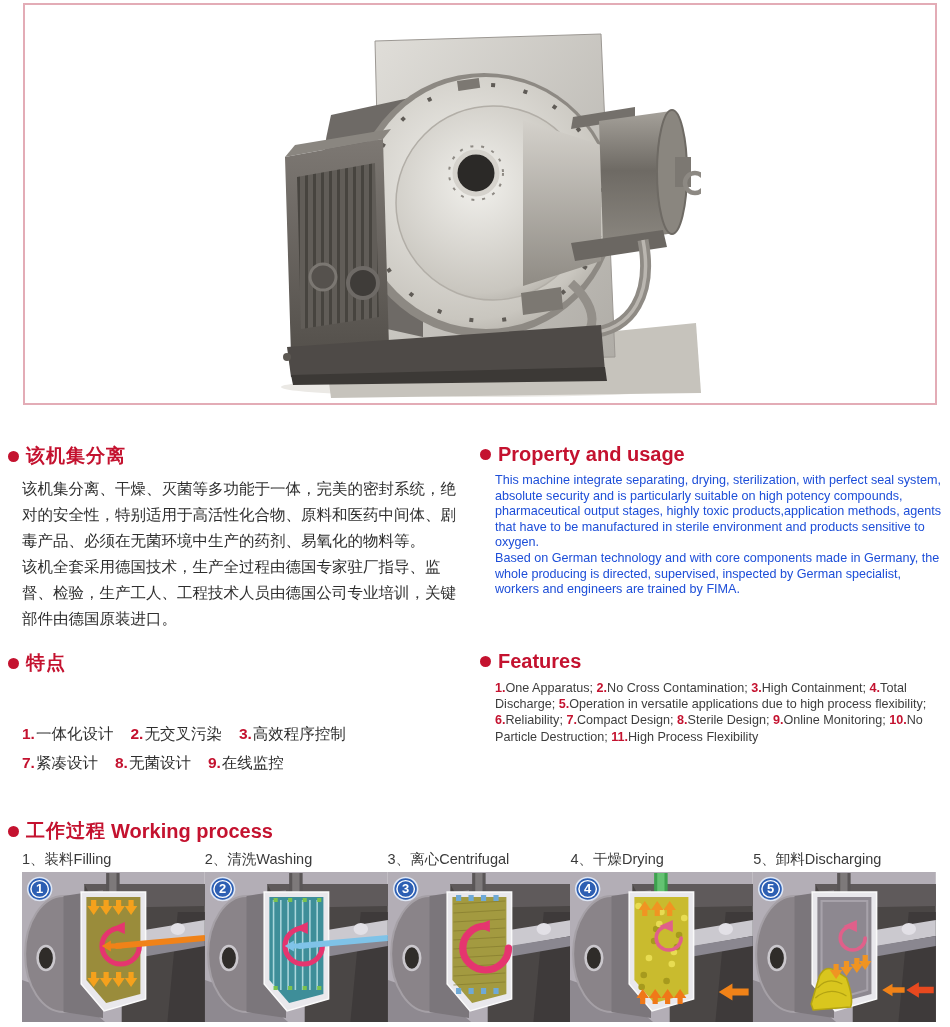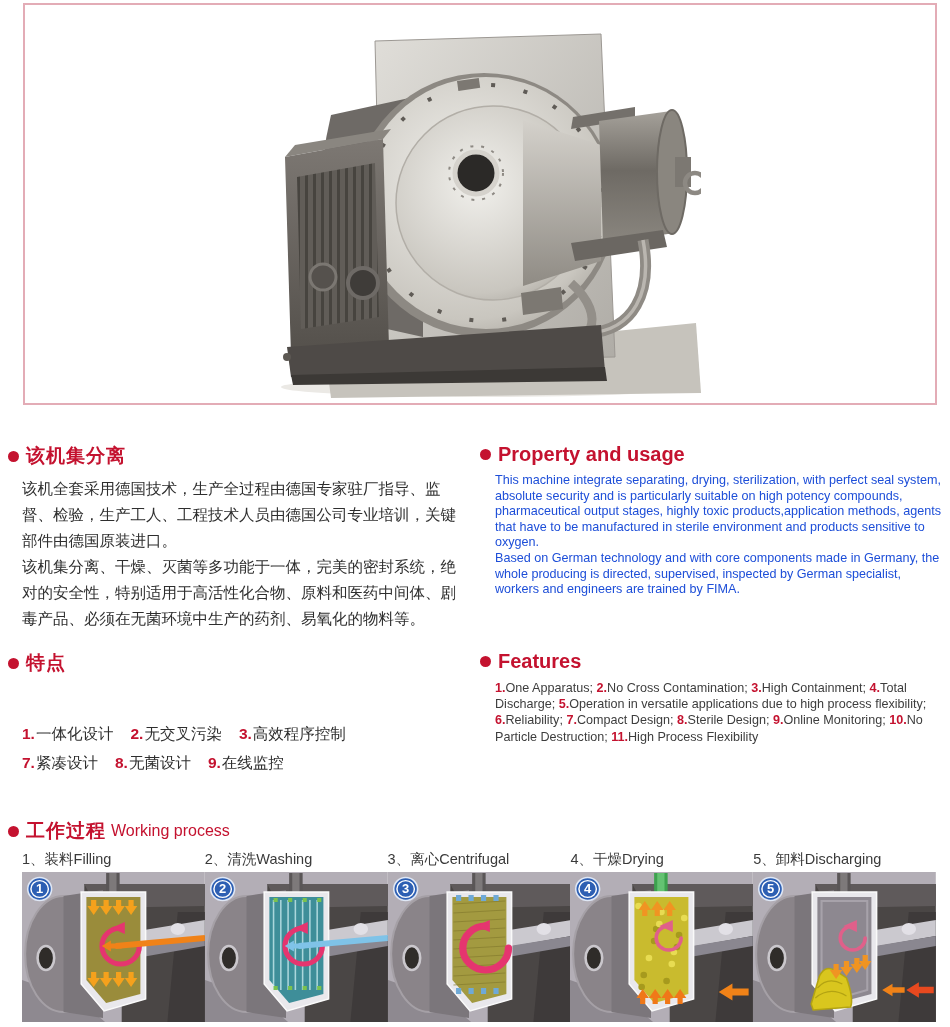--- a/index.html
+++ b/index.html
@@ -9,21 +9,21 @@
 
   
   .hero{position:absolute;left:23px;top:3px;width:910px;height:398px;border:2px solid var(--pink);background:#fff;}
   .hero svg{position:absolute;left:246px;top:20px;}
 
   
   .sec-head{display:flex;align-items:center;gap:7px;margin:0 0 7px 0;}
   .bullet{width:11px;height:11px;border-radius:50%;background:var(--accent);flex:0 0 auto;}
   .h-cn{font-size:19px;font-weight:bold;color:var(--accent);letter-spacing:1px;}
   .h-en{font-size:20px;font-weight:bold;color:var(--accent);}
-  .h-en2{font-size:16px;font-weight:normal;color:var(--accent);margin-left:4px;}
+  .h-en2{font-size:20px;font-weight:bold;color:var(--accent);margin-left:4px;}
 
   .row1{position:absolute;left:8px;top:443px;width:934px;display:flex;}
   .row2{position:absolute;left:8px;top:650px;width:934px;display:flex;}
   .col-l{width:472px;flex:0 0 auto;padding-right:18px;box-sizing:border-box;}
   .col-r{flex:1 1 auto;}
 
   .cn-body{margin-left:14px;font-size:15.5px;line-height:26px;color:#2e2e2e;}
   .cn-body p{margin:0;}
   .en-body{margin-left:15px;font-size:12.6px;line-height:15.6px;color:#1d4ed8;}
   .en-body p{margin:0;}
@@ -109,22 +109,22 @@
   </svg>
 </div>
 
 <section class="row1">
   <div class="col-l">
     <h2 class="sec-head">
       <span class="bullet"></span>
       <span class="h-cn">该机集分离</span>
     </h2>
     <div class="cn-body">
+      <p>该机集分离、干燥、灭菌等多功能于一体，完美的密封系统，绝对的安全性，特别适用于高活性化合物、原料和医药中间体、剧毒产品、必须在无菌环境中生产的药剂、易氧化的物料等。</p>
       <p>该机全套采用德国技术，生产全过程由德国专家驻厂指导、监督、检验，生产工人、工程技术人员由德国公司专业培训，关键部件由德国原装进口。</p>
-      <p>该机集分离、干燥、灭菌等多功能于一体，完美的密封系统，绝对的安全性，特别适用于高活性化合物、原料和医药中间体、剧毒产品、必须在无菌环境中生产的药剂、易氧化的物料等。</p>
     </div>
   </div>
   <div class="col-r">
     <h2 class="sec-head">
       <span class="bullet"></span>
       <span class="h-en">Property and usage</span>
     </h2>
     <div class="en-body">
       <p>This machine integrate separating, drying, sterilization, with perfect seal system, absolute security and is particularly suitable on high potency compounds, pharmaceutical output stages, highly toxic products,application methods, agents that have to be manufactured in sterile environment and products sensitive to oxygen.</p>
       <p>Based on German technology and with core components made in Germany, the whole producing is directed, supervised, inspected by German specialist, workers and engineers are trained by FIMA.</p>

